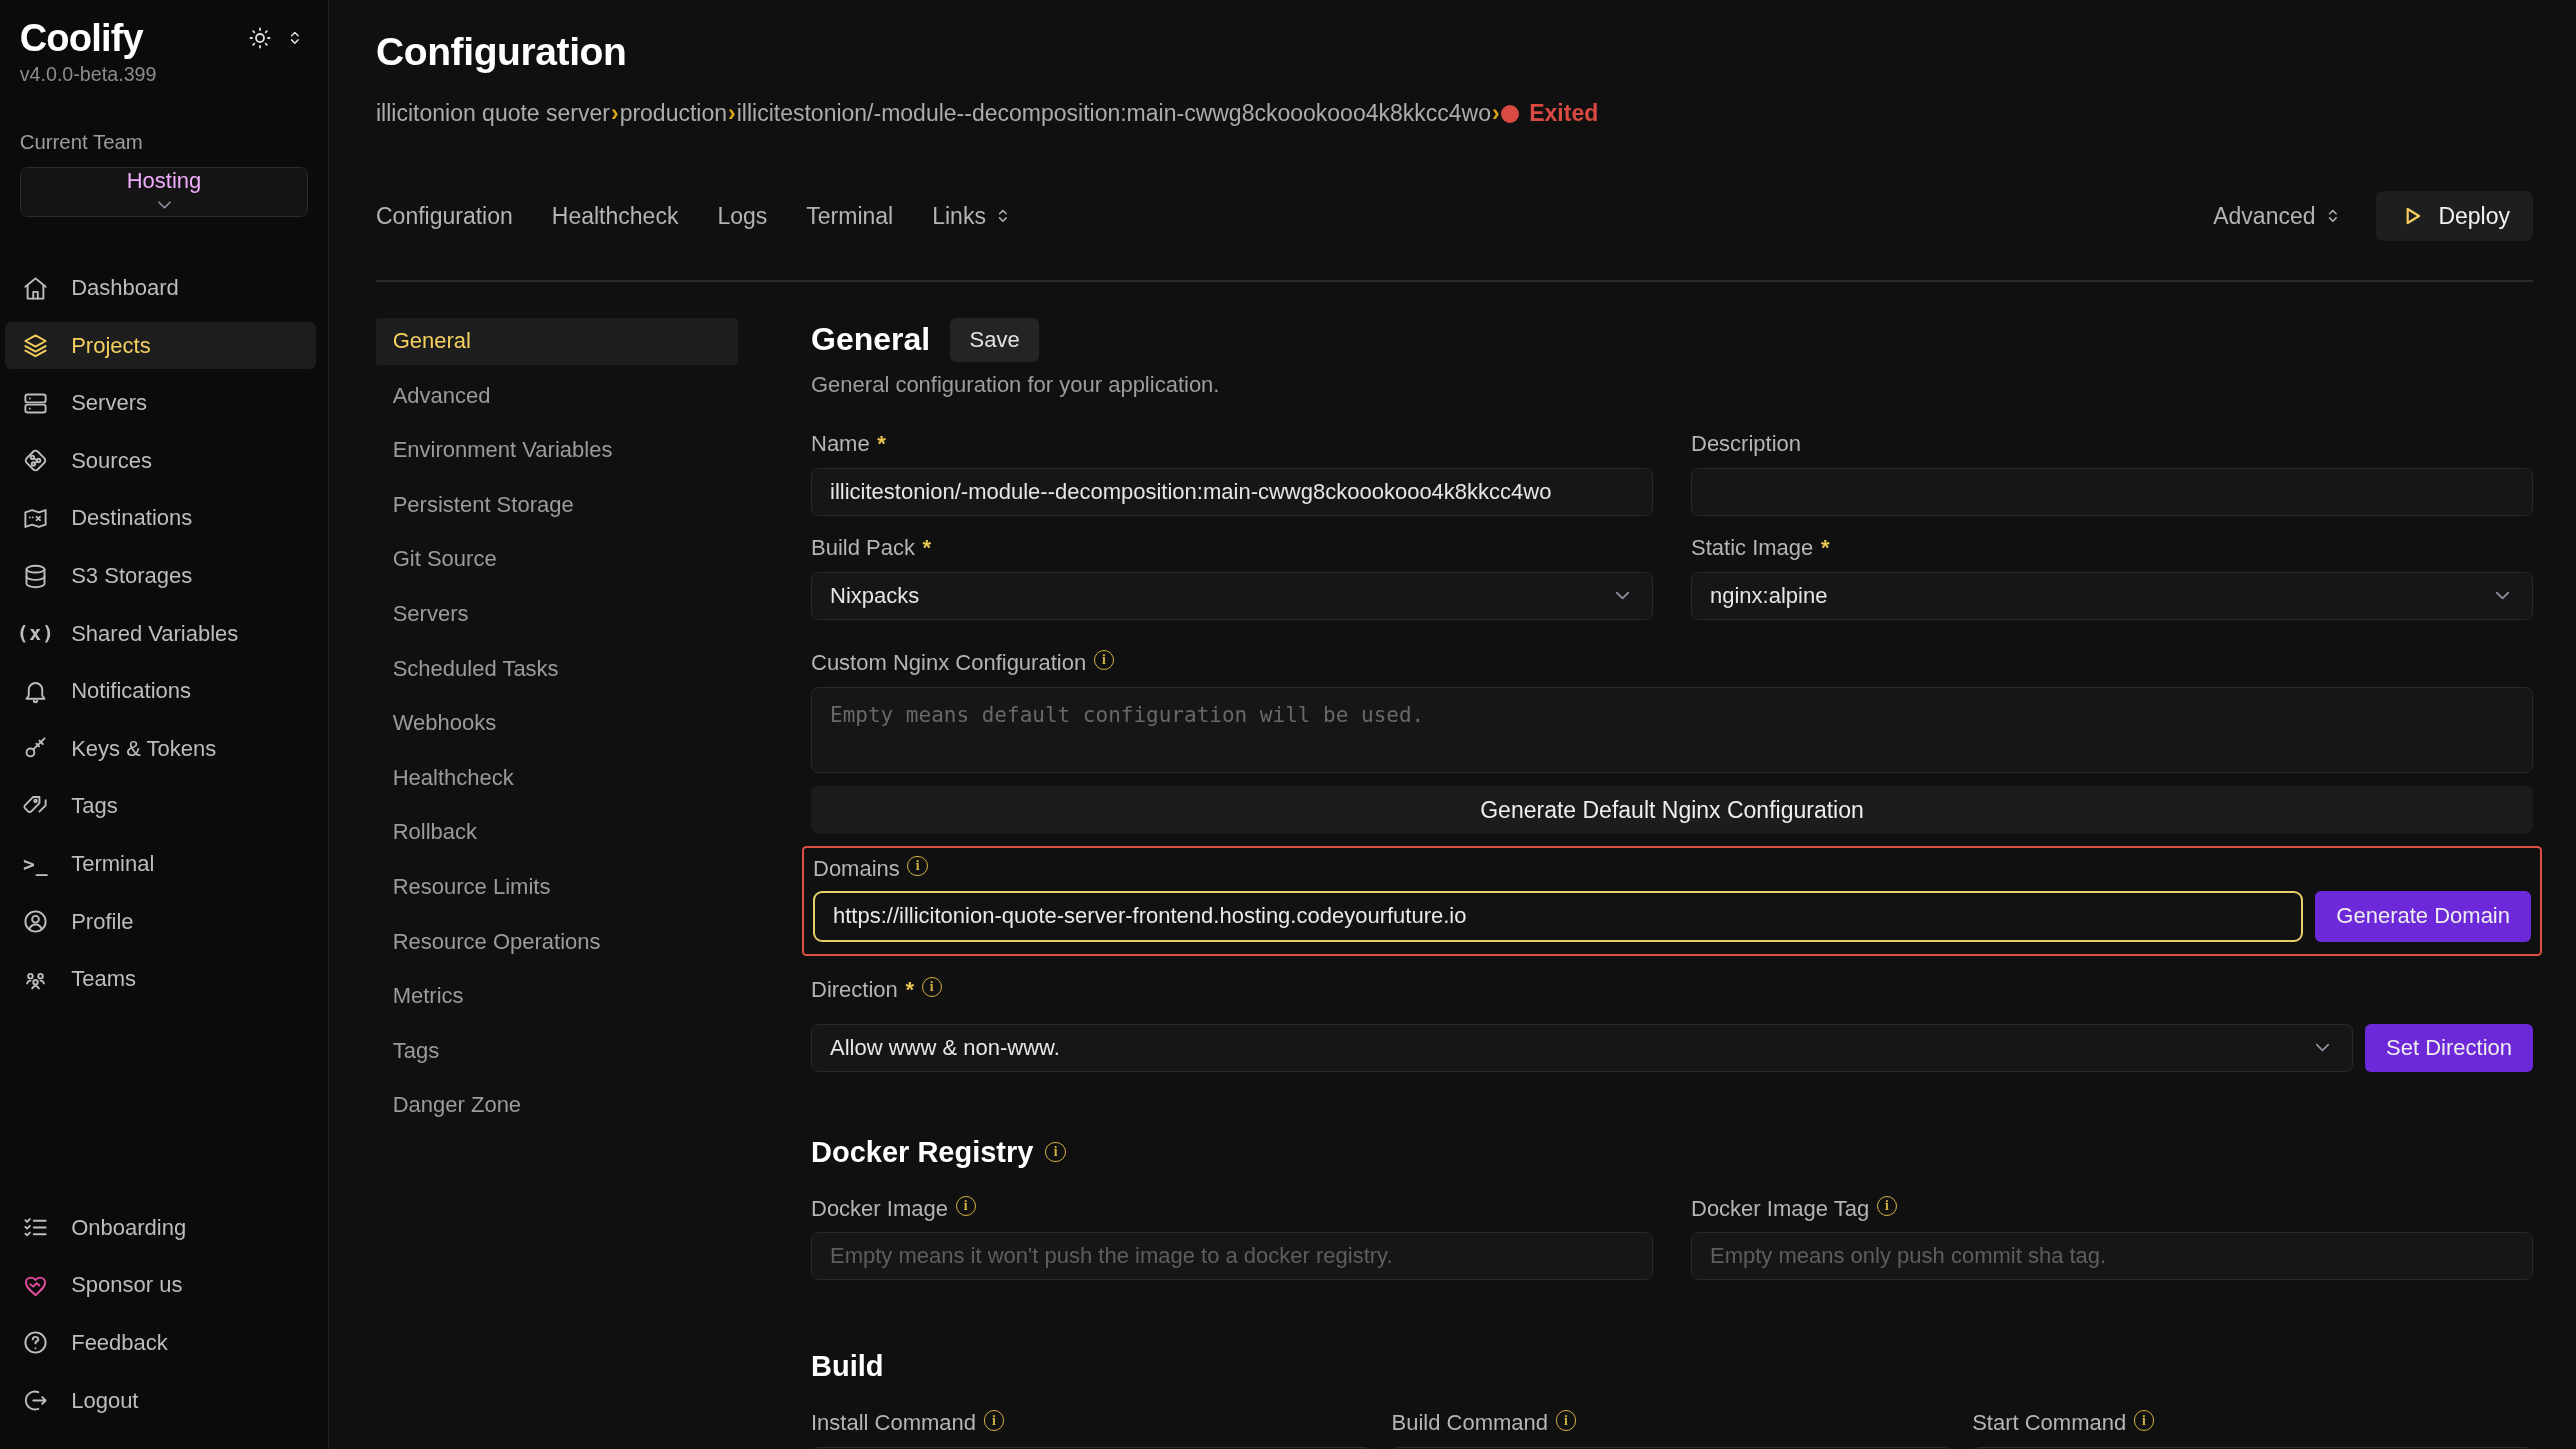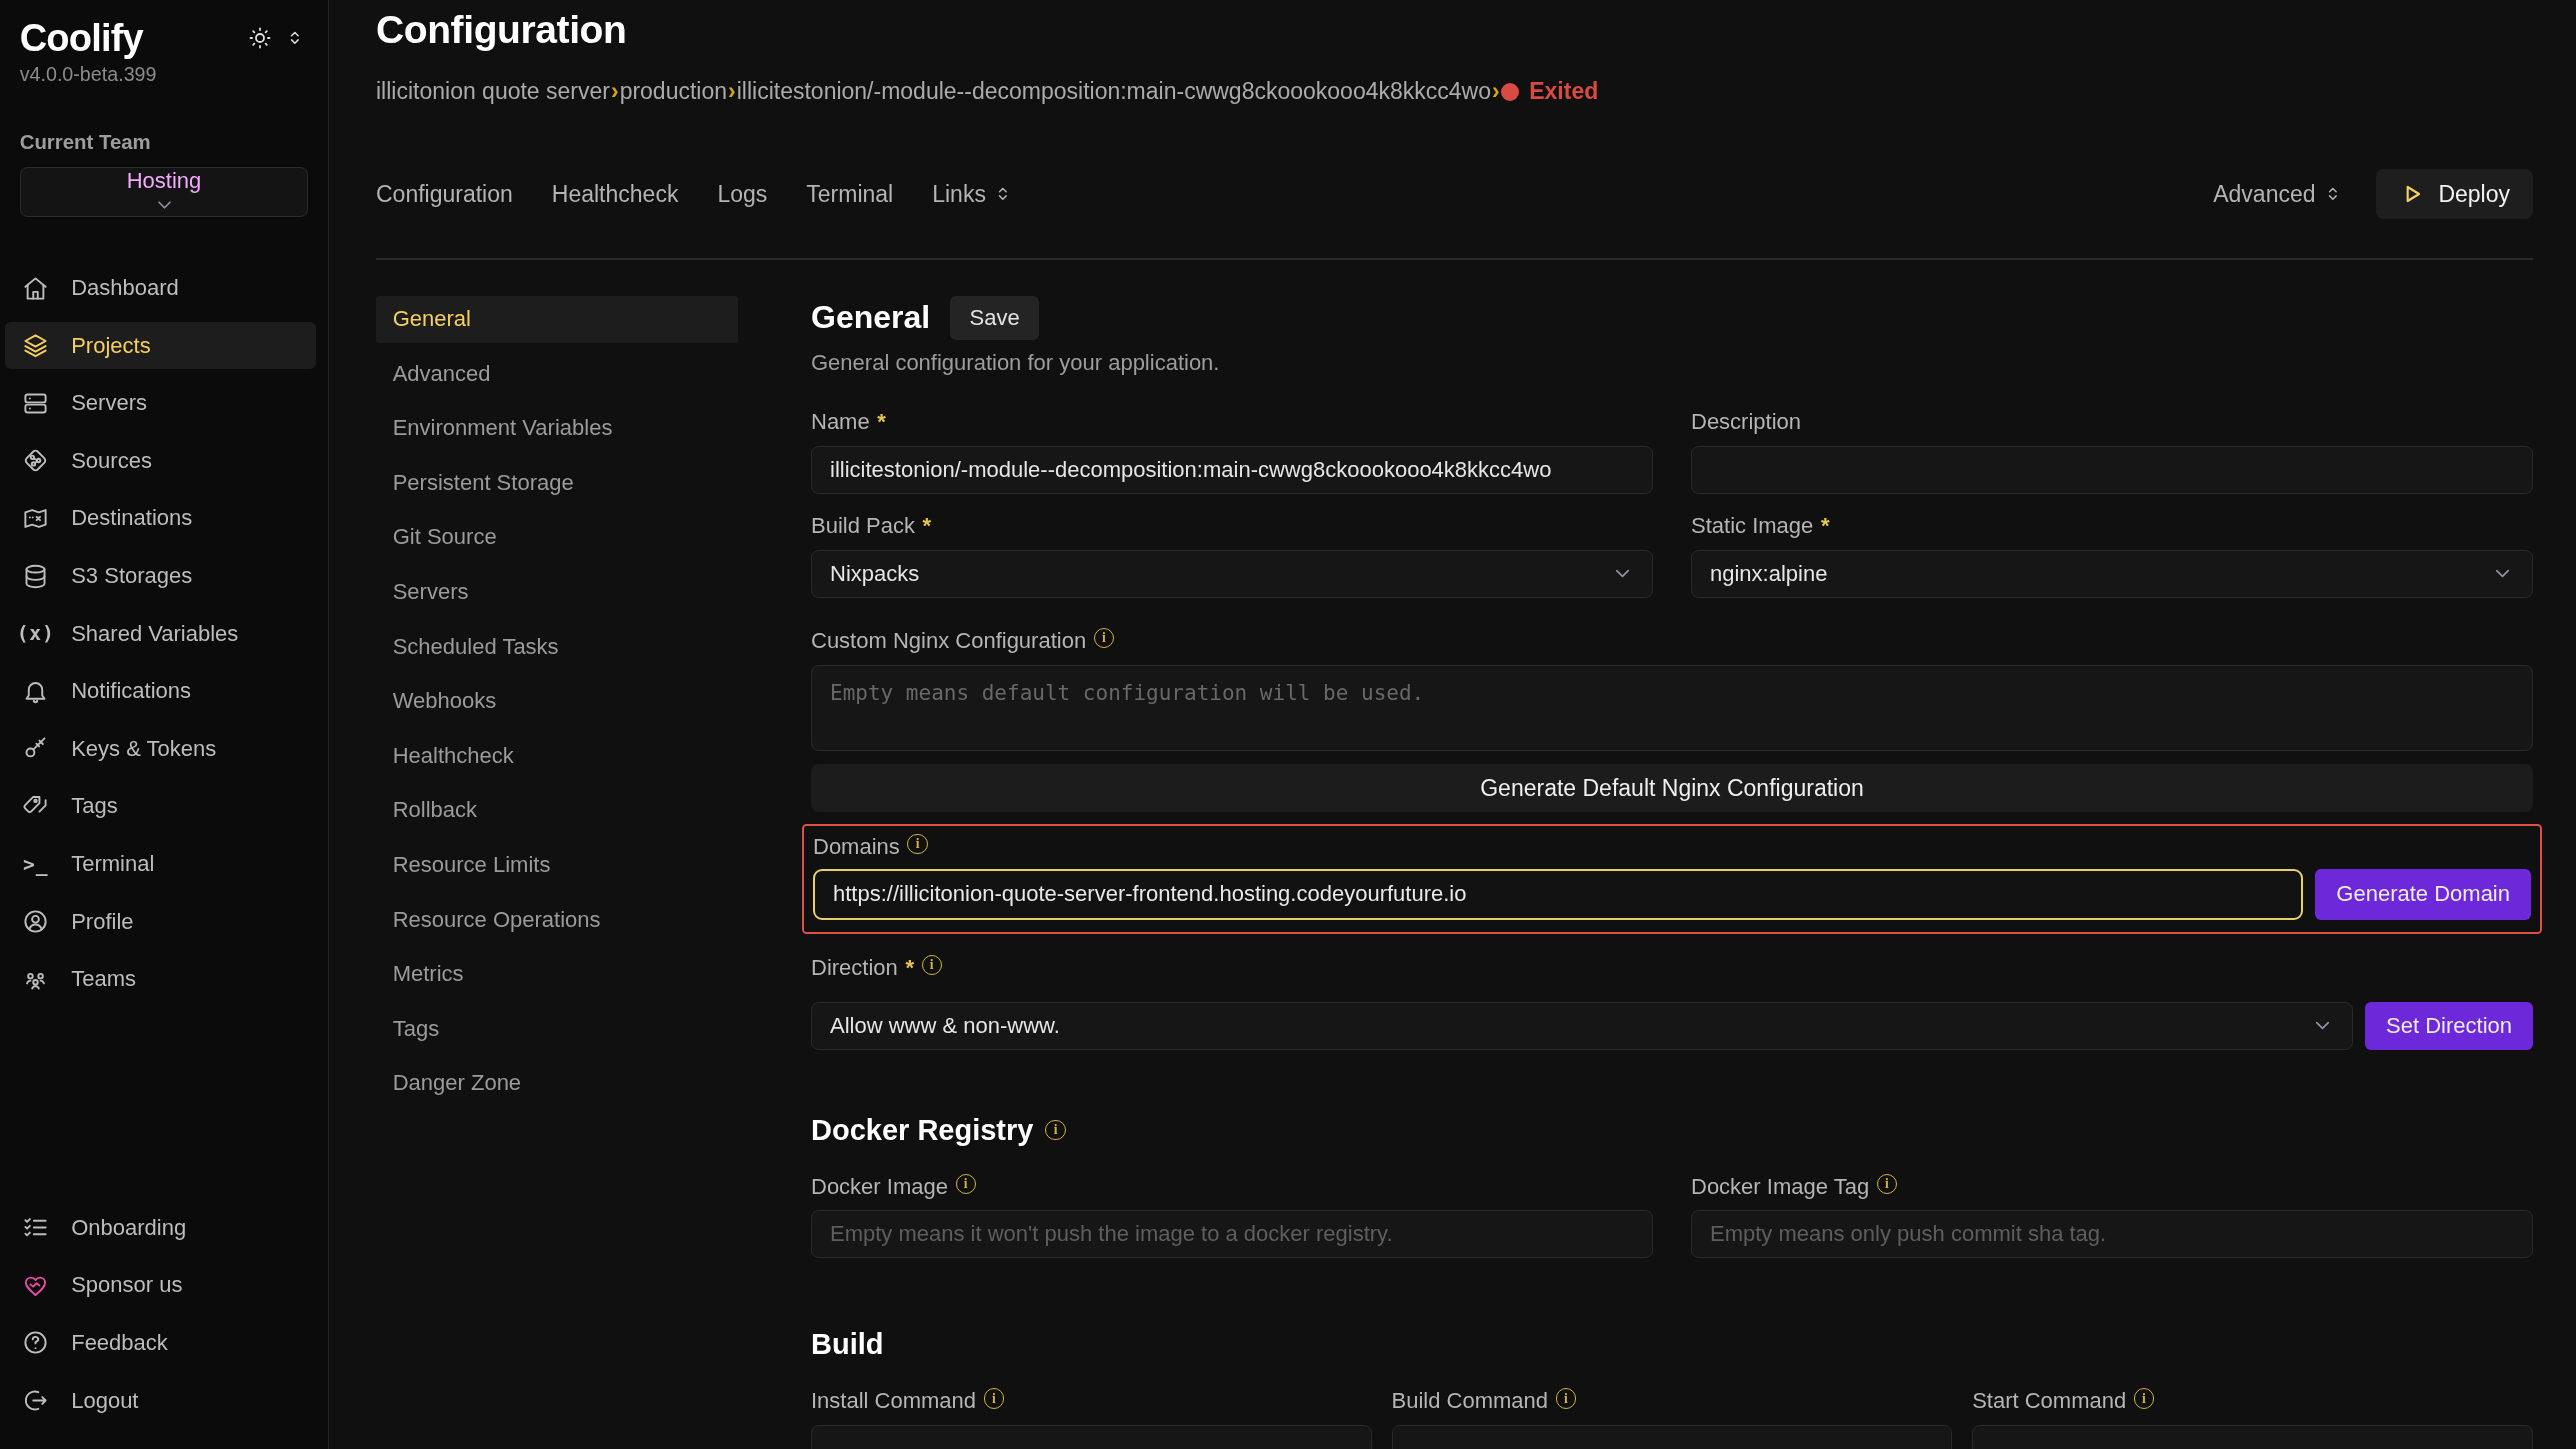--- a/index.html
+++ b/index.html
@@ -6,36 +6,36 @@
   body{width:2576px;height:1449px;overflow:hidden;font-family:"Liberation Sans",sans-serif;color:#ededed;-webkit-font-smoothing:antialiased;}
   .app{display:flex;width:2576px;height:1449px;}
 
   
   .sidebar{width:329px;min-width:329px;background:#0b0b0b;border-right:1.5px solid #232323;display:flex;flex-direction:column;box-sizing:border-box;padding-top:16.7px;padding-bottom:19.7px;}
   .brand-row{display:flex;align-items:flex-start;justify-content:space-between;padding:0 23px 0 19.7px;}
   .brand{font-size:38px;font-weight:800;letter-spacing:-0.8px;color:#fff;}
   .brand-icons{display:flex;gap:13.6px;align-items:center;margin-top:9px;color:#e0e0e0;}
   .brand-icons svg{display:block;}
   .version{padding:0 19.7px;color:#8b8b8b;font-size:19.7px;margin-top:3px;}
-  .team-label{padding:0 19.7px;margin-top:45px;color:#9d9d9d;font-size:20.4px;font-weight:bold;}
+  .team-label{padding:0 19.7px;margin-top:45px;color:#9d9d9d;font-size:20.4px;}
   .team-select{margin:13.6px 19.7px 0;height:48px;background:#141414;border:1.5px solid #2c2c2c;border-radius:7.6px;display:flex;align-items:center;padding:0 16.7px;font-size:22px;color:#f0abfc;cursor:pointer;flex-direction:column;}
   .team-select .chev-svg{stroke:#8f94a3;}
 
   .nav{margin-top:42px;display:flex;flex-direction:column;}
   .nav-item{height:47px;display:flex;align-items:center;gap:21px;padding-left:16.7px;margin:5.3px 12px 5.3px 4.5px;border-radius:6px;color:#bdbdbd;font-size:22px;cursor:pointer;}
   .nav-item .icn{width:29px;min-width:29px;display:flex;justify-content:center;align-items:center;color:#bdbdbd;}
   .nav-item.active{background:#1d1d1d;color:#f5d061;}
   .nav-item.active .icn{color:#f5d061;}
   .nav-item .icn svg{stroke:currentColor;fill:none;stroke-width:1.7;stroke-linecap:round;stroke-linejoin:round;width:27px;height:27px;}
   .icn.pink{color:#e54ea3 !important;}
   .glyph-icon{font-weight:700;font-size:19.7px;letter-spacing:0.8px;font-family:"DejaVu Sans Mono",monospace;}
   .spacer{flex:1;}
 
   
-  .main{flex:1;box-sizing:border-box;padding:8px 43px 0 47px;background:#101010;overflow:hidden;}
+  .main{flex:1;box-sizing:border-box;padding:30px 43px 0 47px;background:#101010;overflow:hidden;}
   .page-title{font-size:39px;font-weight:800;color:#fff;letter-spacing:-0.4px;}
   .crumbs{display:flex;align-items:center;gap:1px;margin-top:26px;font-size:23px;color:#ababab;}
   .crumb{cursor:pointer;}
   .crumb-sep{color:#d9a514;font-weight:700;font-size:23px;}
   .status-wrap{display:flex;align-items:center;gap:10.6px;}
   .status-dot{width:18px;height:18px;border-radius:50%;background:#d84a42;}
   .status-text{color:#d84a42;font-weight:700;font-size:23px;}
 
   .tab-row{display:flex;align-items:center;margin-top:64px;}
   .tabs{display:flex;align-items:center;gap:39px;}

